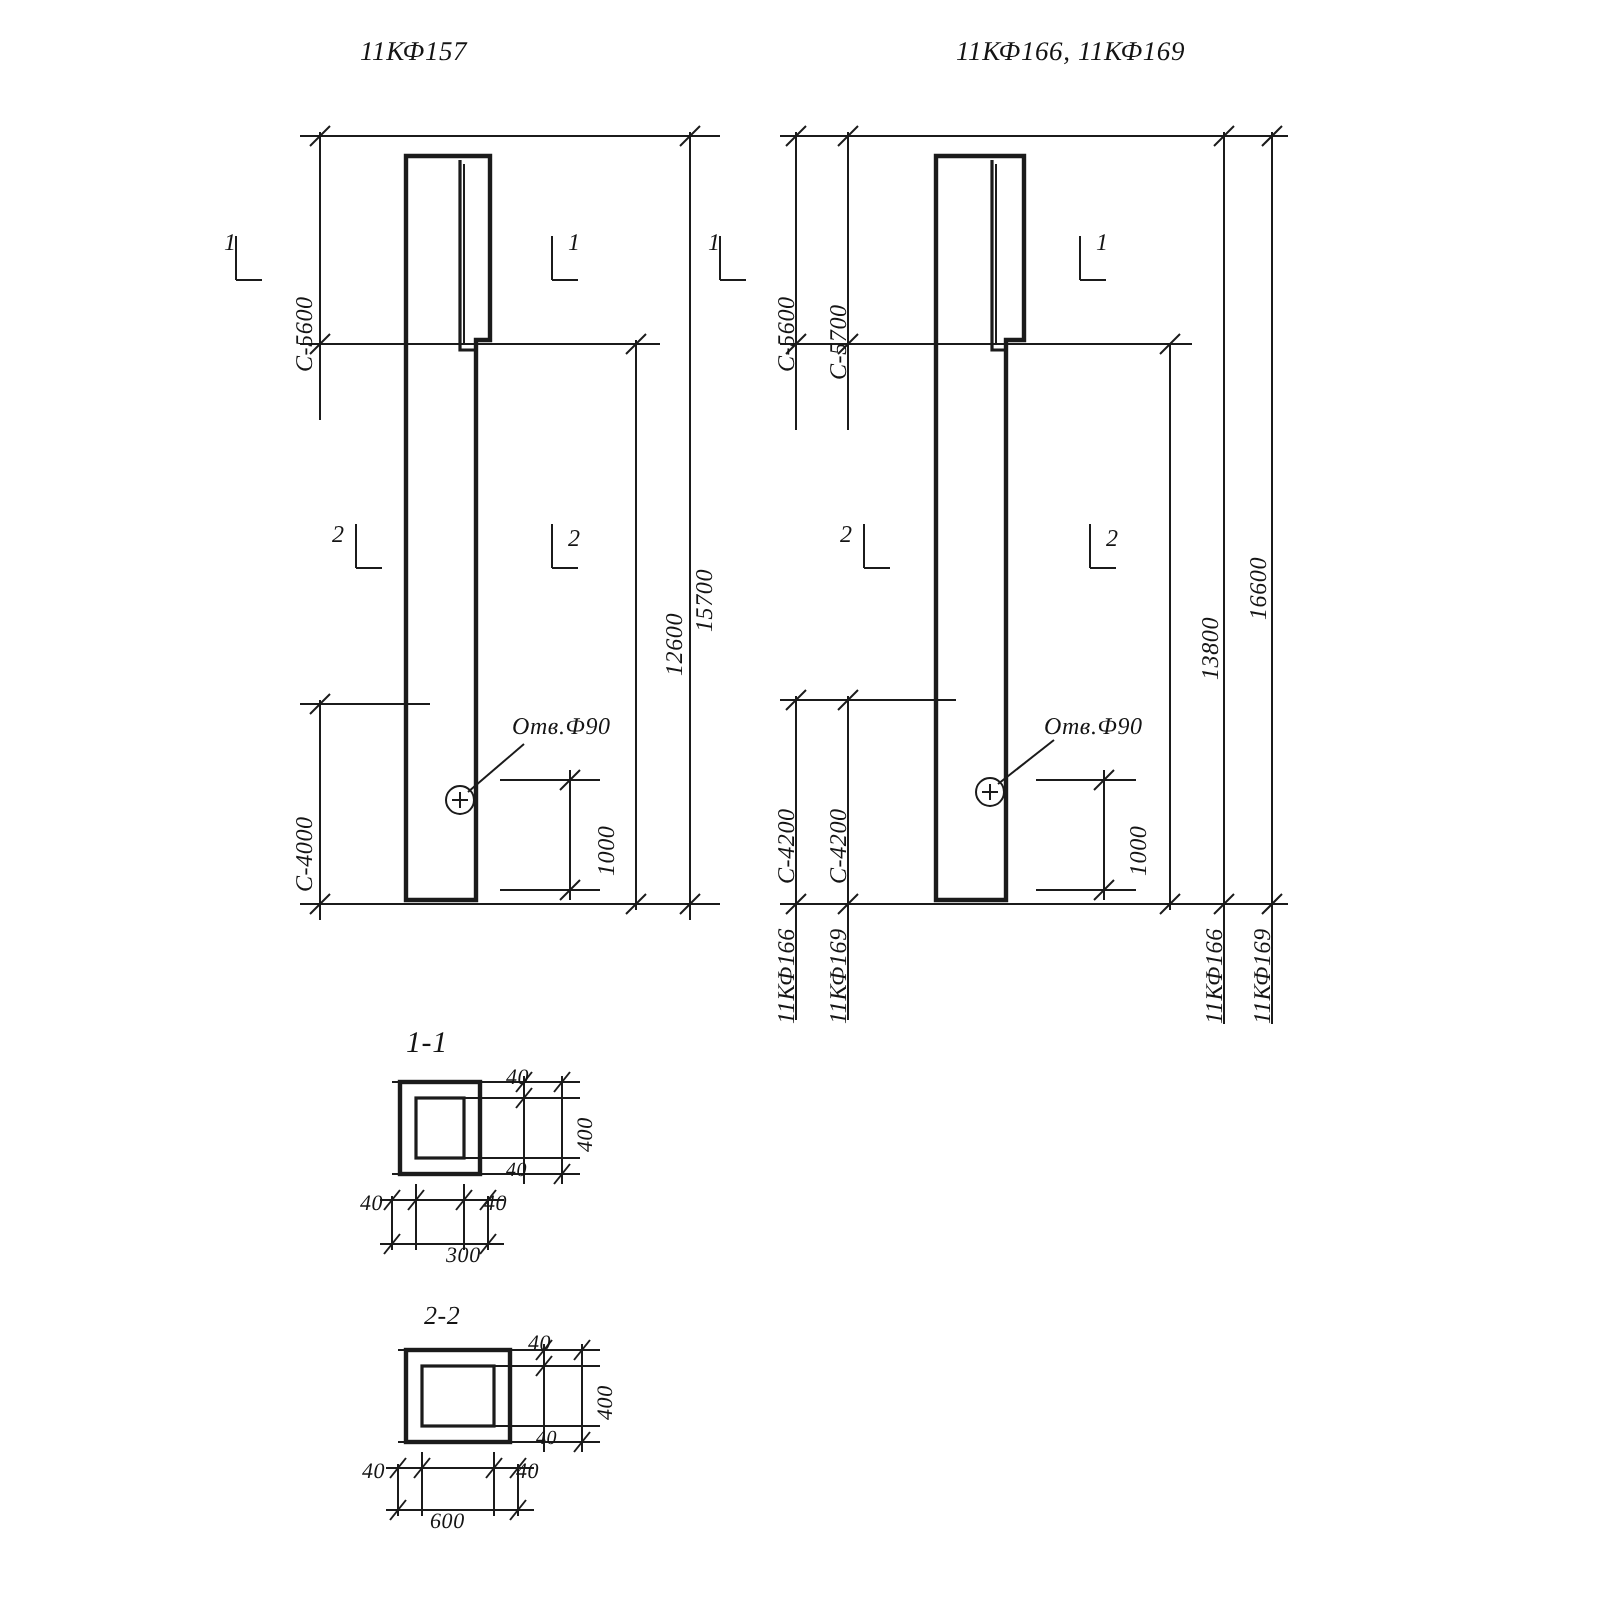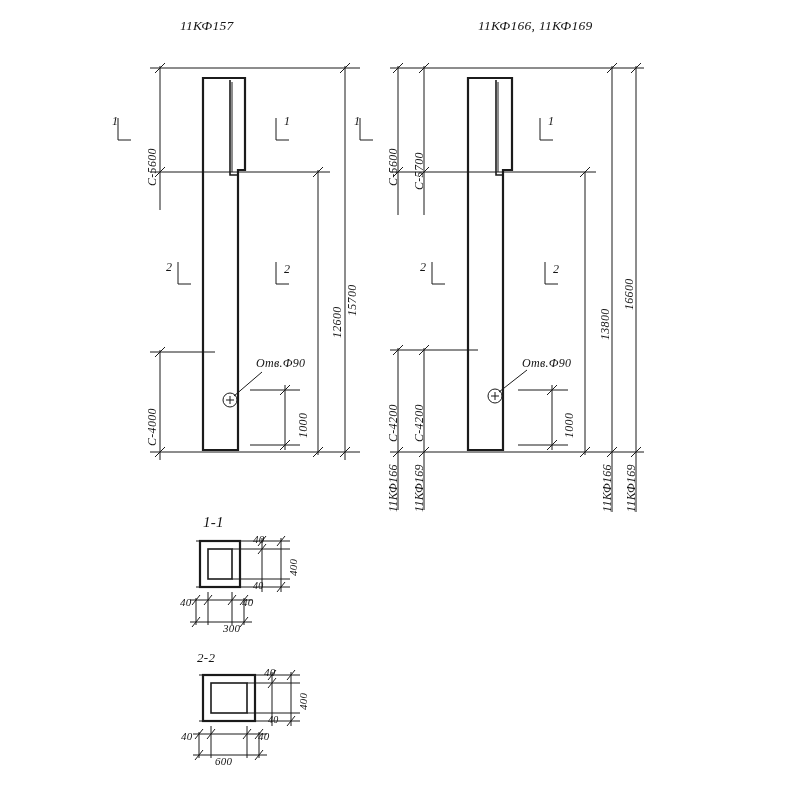--- a/index.html
+++ b/index.html
@@ -243,20 +243,20 @@
   <div class="lbl it" style="left:553px; top:262px;">2</div>
 
   <div class="lbl it" style="left:203px; top:514px; font-size:15px;">1-1</div>
   <div class="lbl it" style="left:253px; top:533px; font-size:11px;">40</div>
   <div class="lbl it vert" style="left:287px; top:576px; font-size:11px;">400</div>
   <div class="lbl it" style="left:180px; top:596px; font-size:11px;">40</div>
   <div class="lbl it" style="left:242px; top:596px; font-size:11px;">40</div>
   <div class="lbl it" style="left:253px; top:580px; font-size:10px;">40</div>
   <div class="lbl it" style="left:223px; top:622px; font-size:11px;">300</div>
 
-  <div class="lbl it" style="left:197px; top:650px; font-size:13px;font-style:italic;">2-2</div>
+  <div class="lbl it" style="left:212px; top:650px; font-size:13px;font-style:italic;">2-2</div>
   <div class="lbl it" style="left:264px; top:666px; font-size:11px;">40</div>
   <div class="lbl it vert" style="left:297px; top:710px; font-size:11px;">400</div>
   <div class="lbl it" style="left:181px; top:730px; font-size:11px;">40</div>
   <div class="lbl it" style="left:258px; top:730px; font-size:11px;">40</div>
   <div class="lbl it" style="left:268px; top:714px; font-size:10px;">40</div>
   <div class="lbl it" style="left:215px; top:755px; font-size:11px;">600</div>
 </div>
 
 </body></html>

